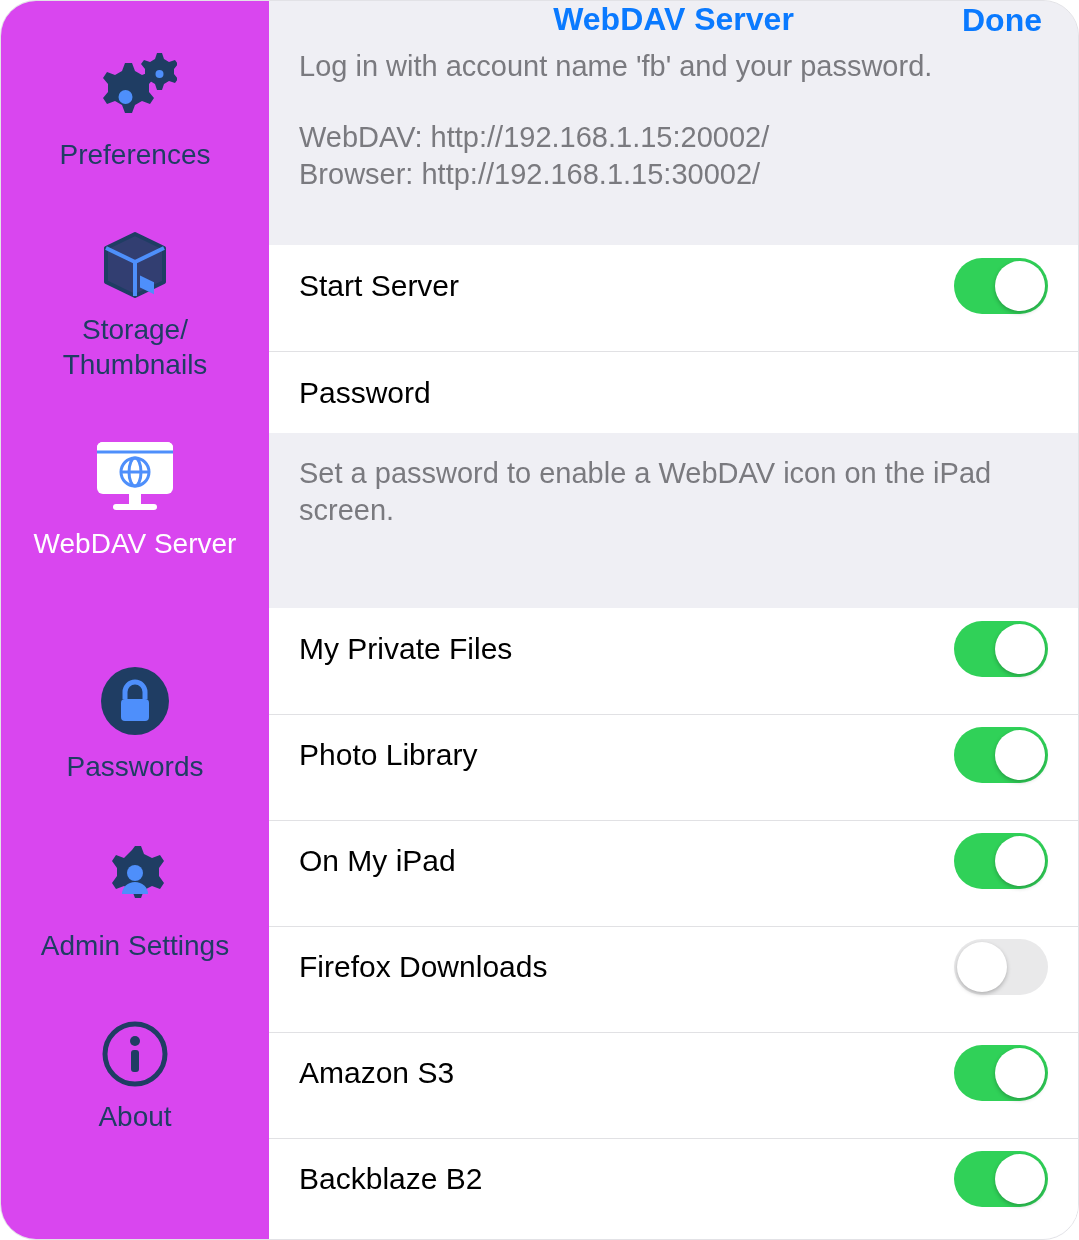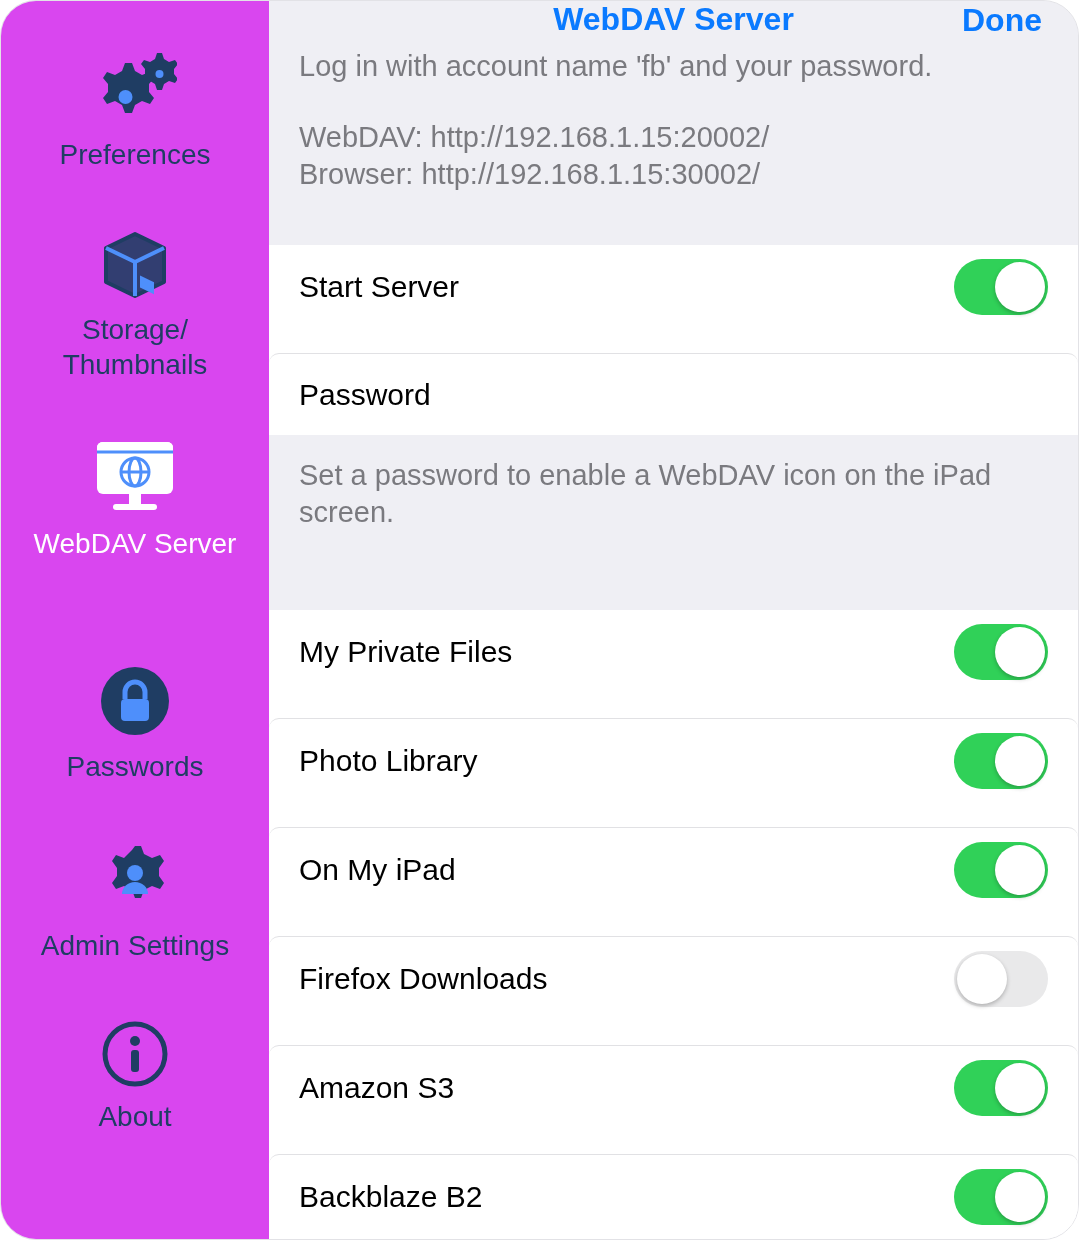--- a/index.html
+++ b/index.html
@@ -99,28 +99,28 @@
     line-height: 1.28;
     color: #7a7a7f;
   }
 
   .group { background: #ffffff; }
 
   .row {
     display: flex;
     align-items: center;
     min-height: 82px;
-    padding: 14px 30px;
+    padding: 0 30px;
     font-size: 30px;
     color: #222;
     background: #ffffff;
     justify-content: flex-end;
     margin-top: 24px;
   }
-  .row + .row { border-top: 1px solid #e1e1e4; border-radius: 10px; }
+  .row + .row { border-top: 1px solid #e1e1e4; }
   .row-label { flex: 1; color: #000; }
 
   .section-gap { height: 54px; }
 
   
   .switch {
     position: relative;
     width: 94px;
     height: 56px;
     border-radius: 28px;

